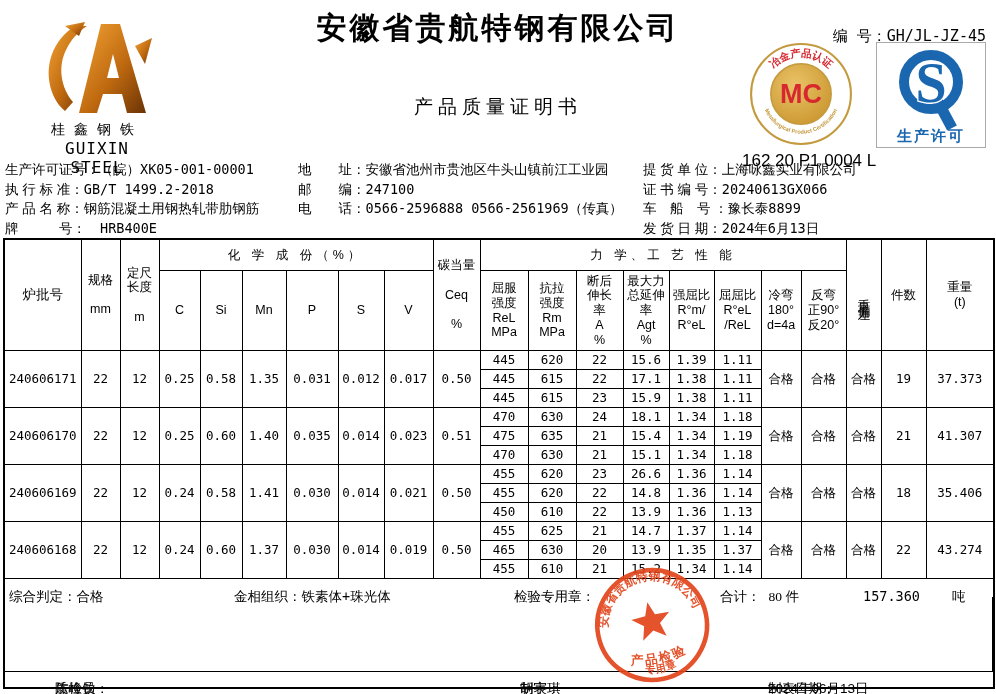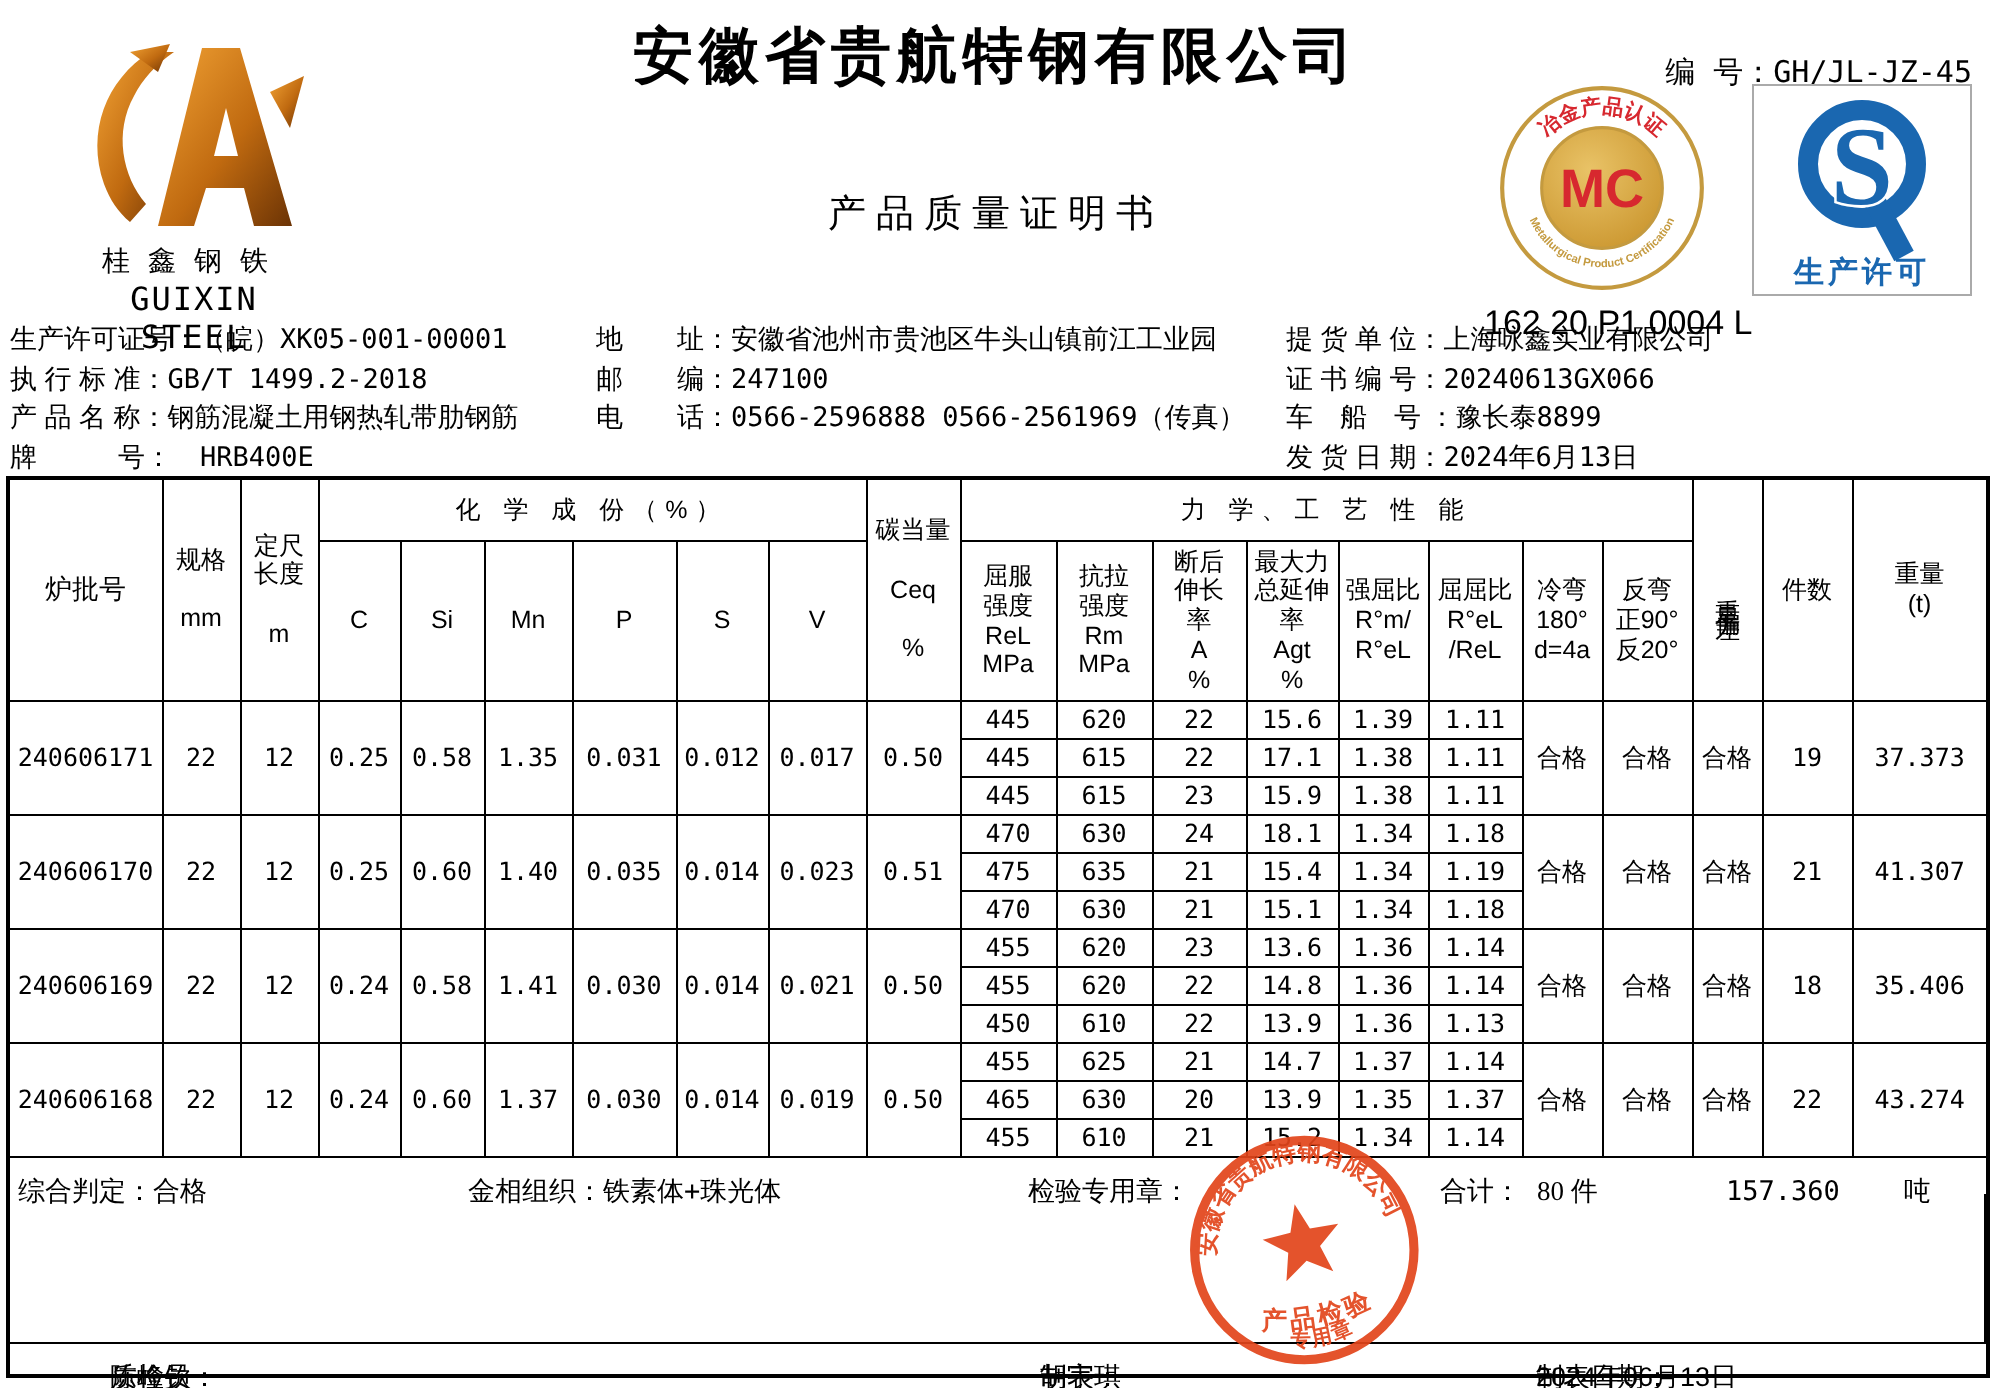--- a/index.html
+++ b/index.html
@@ -309,21 +309,21 @@
           <td rowspan="3">0.24</td>
           <td rowspan="3">0.58</td>
           <td rowspan="3">1.41</td>
           <td rowspan="3">0.030</td>
           <td rowspan="3">0.014</td>
           <td rowspan="3">0.021</td>
           <td rowspan="3">0.50</td>
           <td>455</td>
           <td>620</td>
           <td>23</td>
-          <td>13.6</td>
+          <td>26.6</td>
           <td>1.36</td>
           <td>1.14</td>
           <td rowspan="3">合格</td>
           <td rowspan="3">合格</td>
           <td rowspan="3">合格</td>
           <td rowspan="3">18</td>
           <td rowspan="3">35.406</td>
         </tr>
         <tr>
           <td>455</td>

